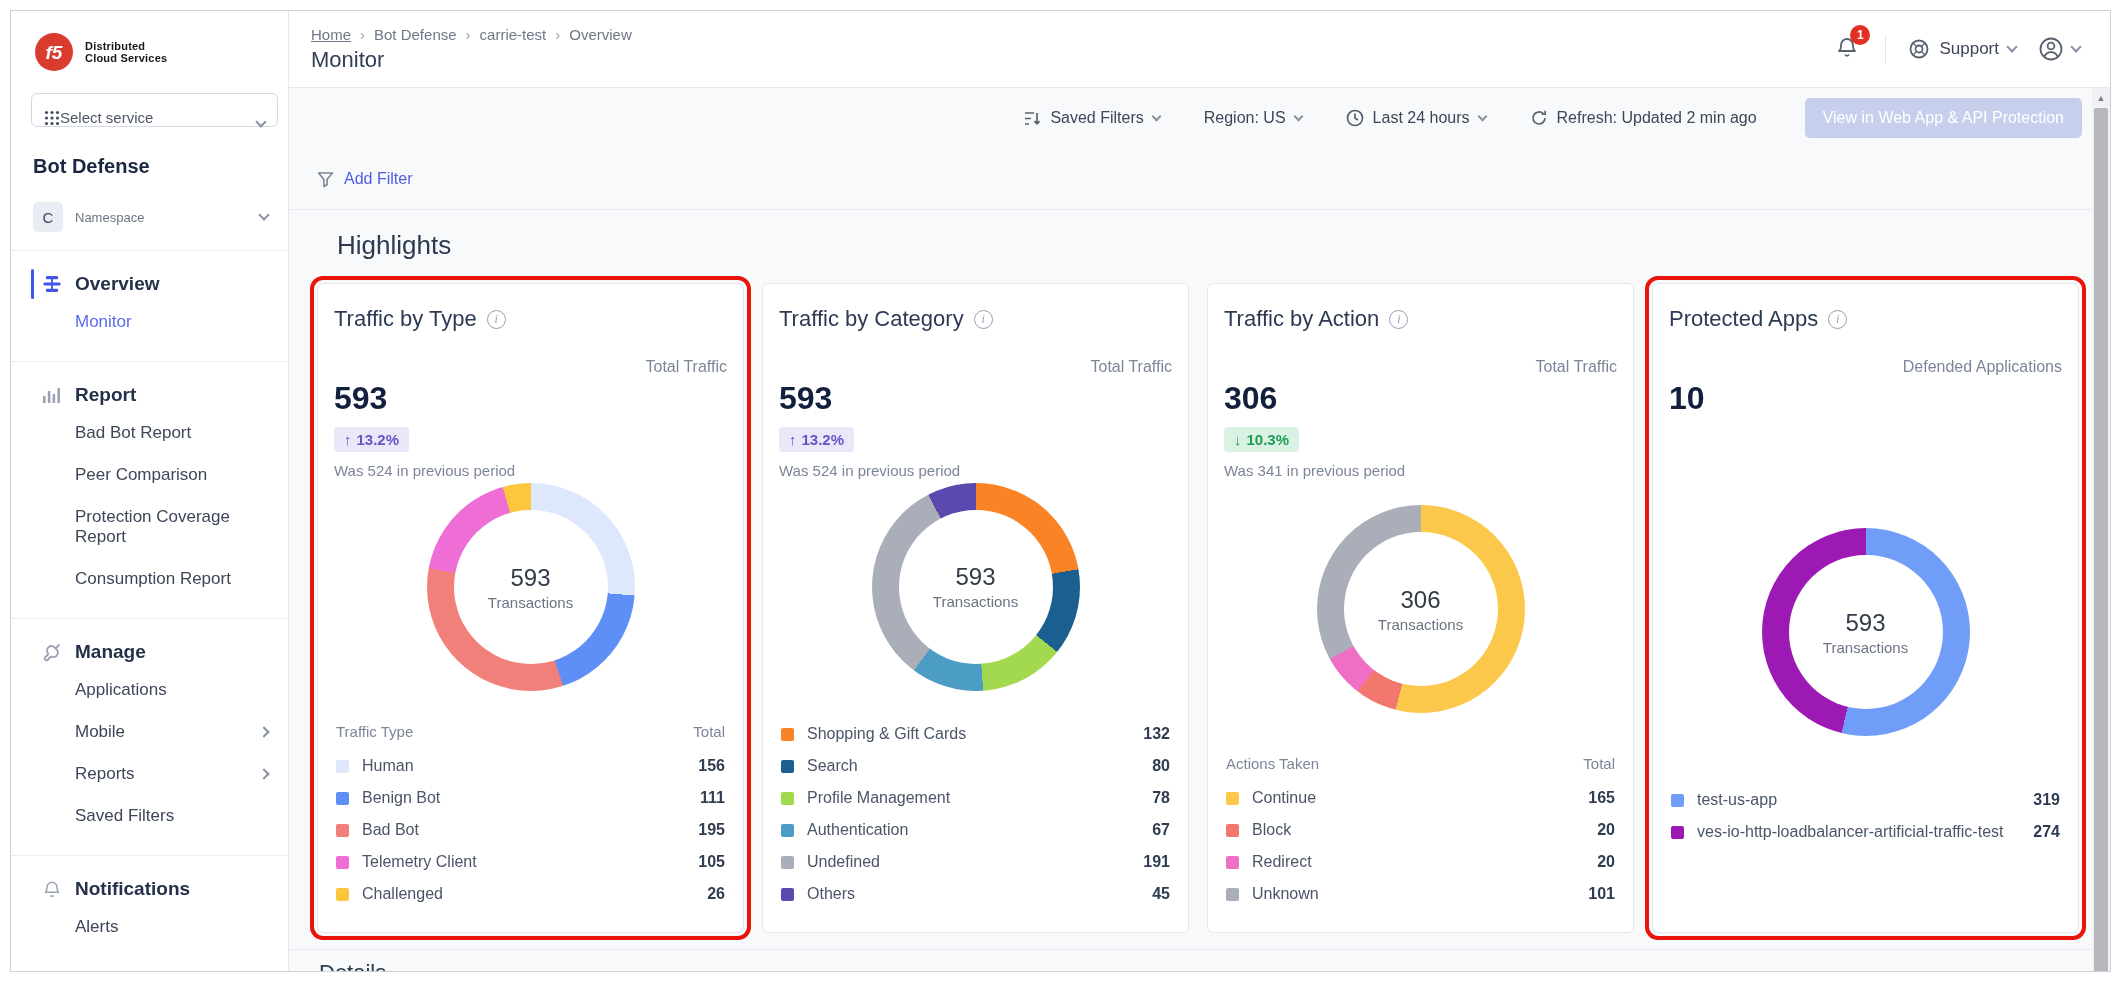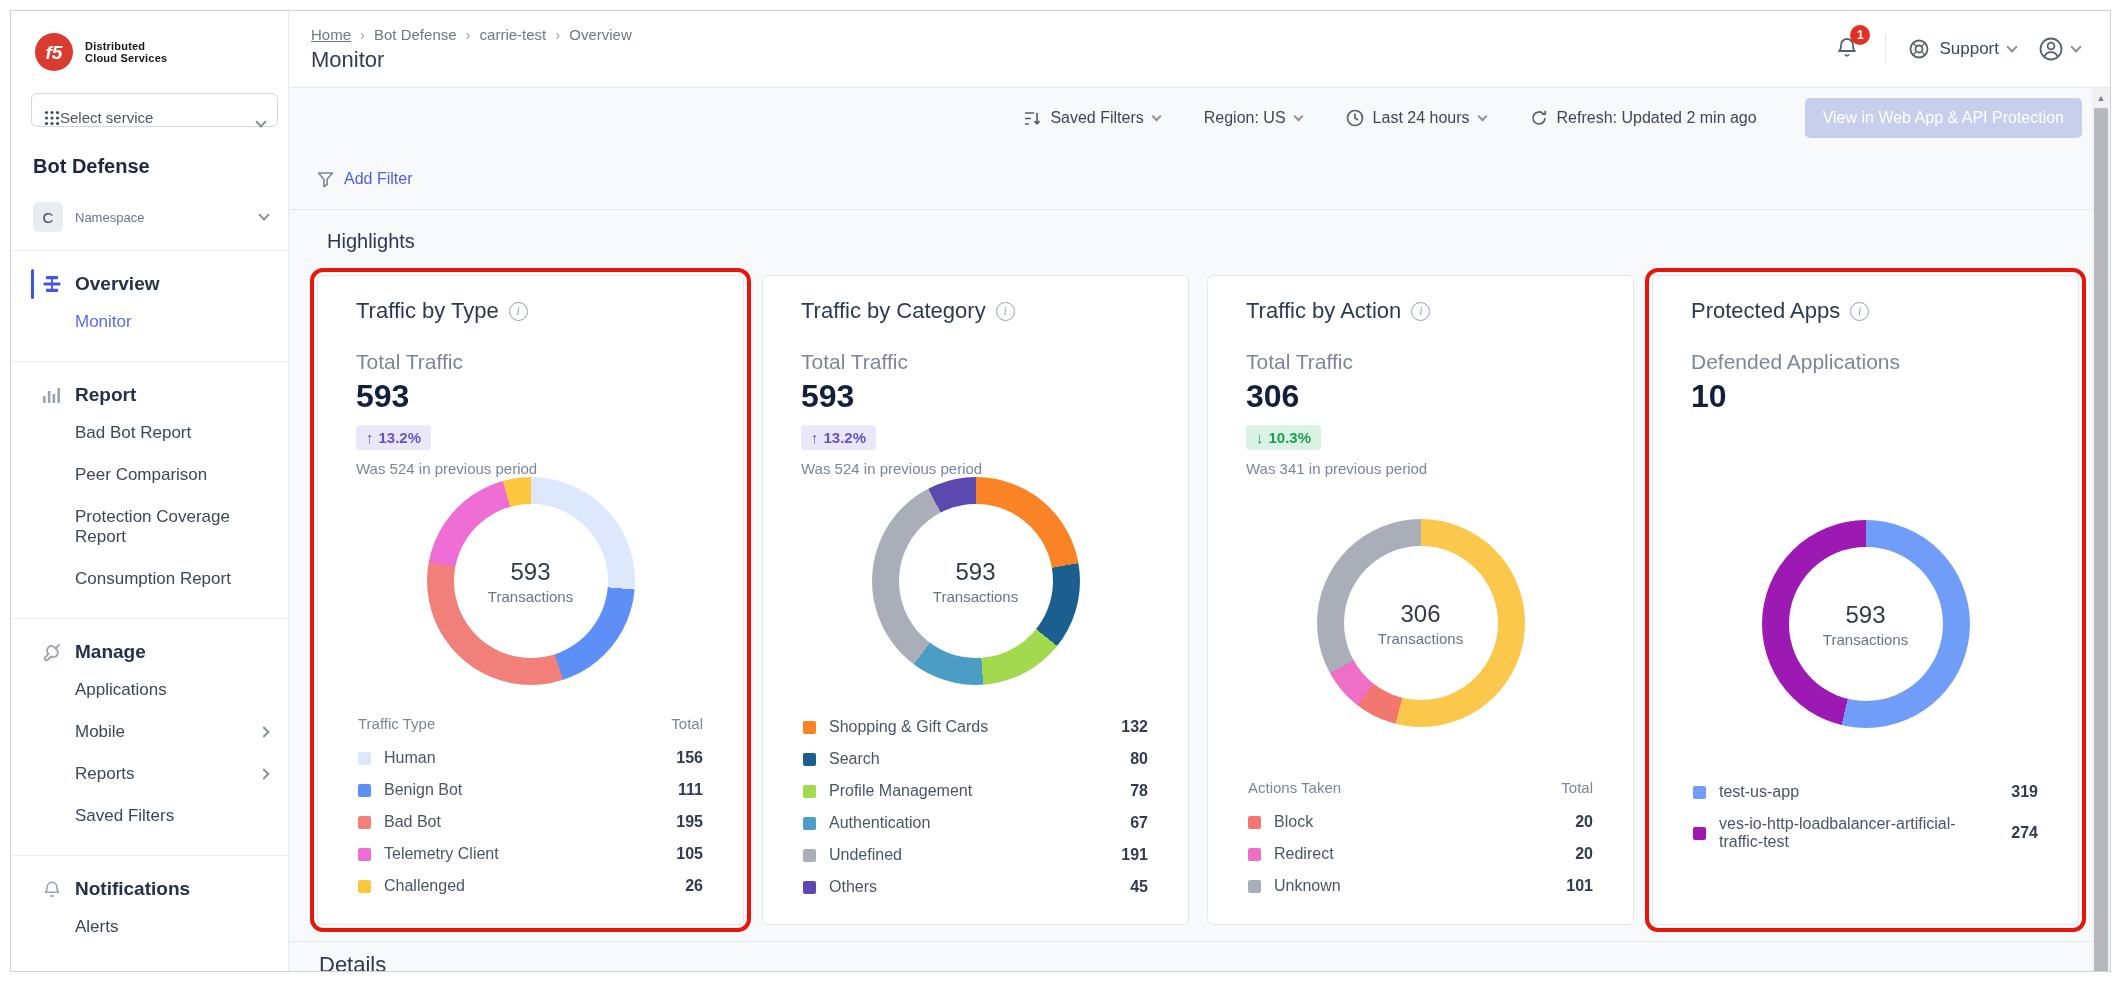--- a/index.html
+++ b/index.html
@@ -43,30 +43,30 @@
   .support { display:flex; align-items:center; gap:9px; font-size:17px; color:#3d4759; cursor:pointer; }
   .user-menu { display:flex; align-items:center; gap:8px; cursor:pointer; }
 
   .content { flex:1; padding:0 28px 0 20px; overflow:hidden; }
   .toolbar { height:60px; display:flex; align-items:center; justify-content:flex-end; gap:44px; }
   .tool-item { display:flex; align-items:center; gap:9px; font-size:16px; color:#3d4759; cursor:pointer; white-space:nowrap; }
   .tool-item .chev { width:7px; height:7px; }
   .view-btn { background:#c7cfec; color:#fff; border:none; border-radius:5px; font-size:16px; padding:11px 18px; margin-left:4px; cursor:pointer; font-family:inherit; white-space:nowrap; }
   .filter-row { display:flex; align-items:center; gap:10px; margin:14px 0 0 8px; height:34px; font-size:16px; color:#4f5fe0; cursor:pointer; width:max-content; }
   .hr { border:none; border-top:1px solid #e7e9ee; margin:13px -28px 0 -20px; }
-  .section-title { font-size:20px; color:#2c3950; margin:20px 0 0 18px; font-weight:500; }
+  .section-title { font-size:26px; color:#2c3950; margin:20px 0 0 28px; font-weight:500; }
 
   .cards { display:flex; gap:18px; margin:22px 0 0 8px; }
-  .card { width:427px; height:650px; background:#fff; border:1px solid #e5e7ec; border-radius:6px; padding:22px 38px; display:flex; flex-direction:column; }
+  .card { width:427px; height:650px; background:#fff; border:1px solid #e5e7ec; border-radius:6px; padding:22px 16px; display:flex; flex-direction:column; }
   .card.annotated { outline:4px solid #e9150b; outline-offset:3px; }
   .card-title-row { display:flex; align-items:center; gap:10px; margin-bottom:26px; }
   .card-title { font-size:22px; color:#2d3a54; }
   .info-icon { width:19px; height:19px; border-radius:50%; border:1.5px solid #98a1b1; color:#98a1b1; font-size:12px; display:flex; align-items:center; justify-content:center; font-style:italic; font-family:"Liberation Serif",serif; }
   .stat-zone { height:148px; }
-  .stat-label { font-size:21px; color:#7c8698; }
+  .stat-label { font-size:16px; color:#7c8698;text-align:right; }
   .stat-value { font-size:32px; font-weight:bold; color:#121f3d; margin-top:4px; }
   .badge { display:inline-flex; align-items:center; gap:5px; border-radius:4px; padding:4px 10px; font-size:15px; font-weight:bold; margin-top:10px; }
   .badge.up { background:#eae7f8; color:#6456c8; }
   .badge.down { background:#d9f2e4; color:#1f9d57; }
   .stat-note { font-size:15px; color:#7c8698; margin-top:10px; }
   .donut-area { height:252px; display:flex; align-items:center; justify-content:center; }
   .donut { width:208px; height:208px; border-radius:50%; position:relative; cursor:pointer; }
   .hole { position:absolute; inset:27px; background:#fff; border-radius:50%; display:flex; flex-direction:column; align-items:center; justify-content:center; }
   .center-num { font-size:24px; color:#333b49; }
   .center-lbl { font-size:15px; color:#6b7482; margin-top:2px; }
@@ -426,20 +426,25 @@
                 <span class="center-num">306</span>
                 <span class="center-lbl">Transactions</span>
               </div>
             </div>
           </div>
           <div class="legend">
             <div class="legend-header">
               <span>Actions Taken</span>
               <span>Total</span>
             </div>
+          <div class="legend-row">
+                <span class="swatch" style="background:#fbc84b"></span>
+                <span class="legend-label">Continue</span>
+                <span class="legend-value">165</span>
+              </div>
               <div class="legend-row">
                 <span class="swatch" style="background:#f1776f"></span>
                 <span class="legend-label">Block</span>
                 <span class="legend-value">20</span>
               </div>
               <div class="legend-row">
                 <span class="swatch" style="background:#ef6fc7"></span>
                 <span class="legend-label">Redirect</span>
                 <span class="legend-value">20</span>
               </div>

